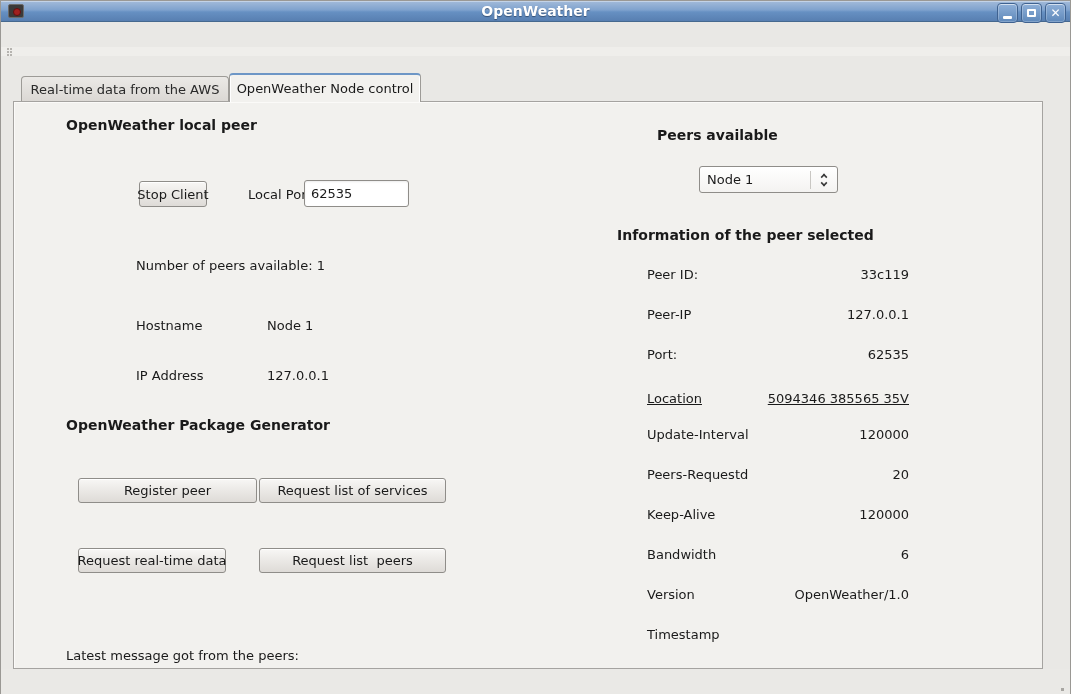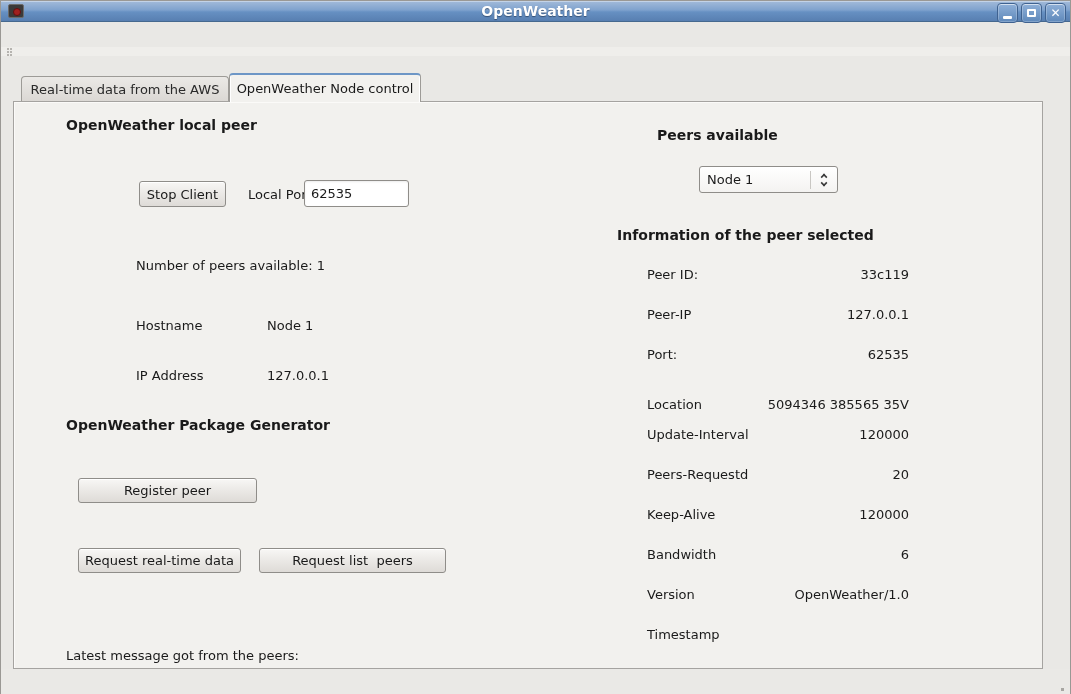--- a/index.html
+++ b/index.html
@@ -151,36 +151,37 @@
     <div class="handle-dots"></div>
   </div>
 
   <div class="tab tab-inactive">Real-time data from the AWS</div>
   <div class="tab tab-active">OpenWeather Node control</div>
 
   <div class="page">
 
     <div class="abs heading" style="left:52px; top:15px;">OpenWeather local peer</div>
 
-    <div class="abs btn" style="left:125px; top:79px; width:87px; height:26px;">Stop Client</div>
+    <div class="abs btn" style="left:125px; top:79px; width:68px; height:26px;">Stop Client</div>
     <div class="abs lbl" style="left:202px; top:85px;margin-left:32px;">Local Port</div>
     <input class="abs entry" style="left: 290px; top: 78px; width: 105px; height: 27px;" value="62535">
 
     <div class="abs lbl" style="left:122px; top:156px;">Number of peers available: 1</div>
 
     <div class="abs lbl" style="left:122px; top:216px;">Hostname</div>
     <div class="abs lbl" style="left:253px; top:216px;">Node 1</div>
 
     <div class="abs lbl" style="left:122px; top:266px;">IP Address</div>
     <div class="abs lbl" style="left:253px; top:266px;">127.0.0.1</div>
 
     <div class="abs heading" style="left:52px; top:315px;">OpenWeather Package Generator</div>
 
     <div class="abs btn" style="left:64px; top:376px; width:179px; height:25px;">Register peer</div>
-    <div class="abs btn" style="left:64px; top:446px; width:163px; height:25px;">Request real-time data</div>
+    <div class="abs btn" style="left:245px; top:376px; width:187px; height:25px;">Request list of services</div>
+    <div class="abs btn" style="left:64px; top:446px; width:148px; height:25px;">Request real-time data</div>
     <div class="abs btn" style="left:245px; top:446px; width:187px; height:25px;">Request list  peers</div>
 
     <div class="abs lbl" style="left:52px; top:546px;">Latest message got from the peers:</div>
 
     <div class="abs heading" style="left:643px; top:25px;">Peers available</div>
 
     <div class="abs combo" style="left:685px; top:64px; width:139px; height:27px;">
       <span class="combo-text">Node 1</span>
       <span class="combo-sep"></span>
       <span class="combo-arrows">
@@ -196,21 +197,21 @@
       <span class="info-value">33c119</span>
     </div>
     <div class="info-row" style="top:205px;">
       <span class="info-label">Peer-IP</span>
       <span class="info-value">127.0.0.1</span>
     </div>
     <div class="info-row" style="top:245px;">
       <span class="info-label">Port:</span>
       <span class="info-value">62535</span>
     </div>
-    <div class="info-row" style="top:295px;">
+    <div class="info-row" style="top:289px;text-decoration:underline;">
       <span class="info-label">Location</span>
       <span class="info-value">5094346 385565 35V</span>
     </div>
     <div class="info-row" style="top:325px;">
       <span class="info-label">Update-Interval</span>
       <span class="info-value">120000</span>
     </div>
     <div class="info-row" style="top:365px;">
       <span class="info-label">Peers-Requestd</span>
       <span class="info-value">20</span>

